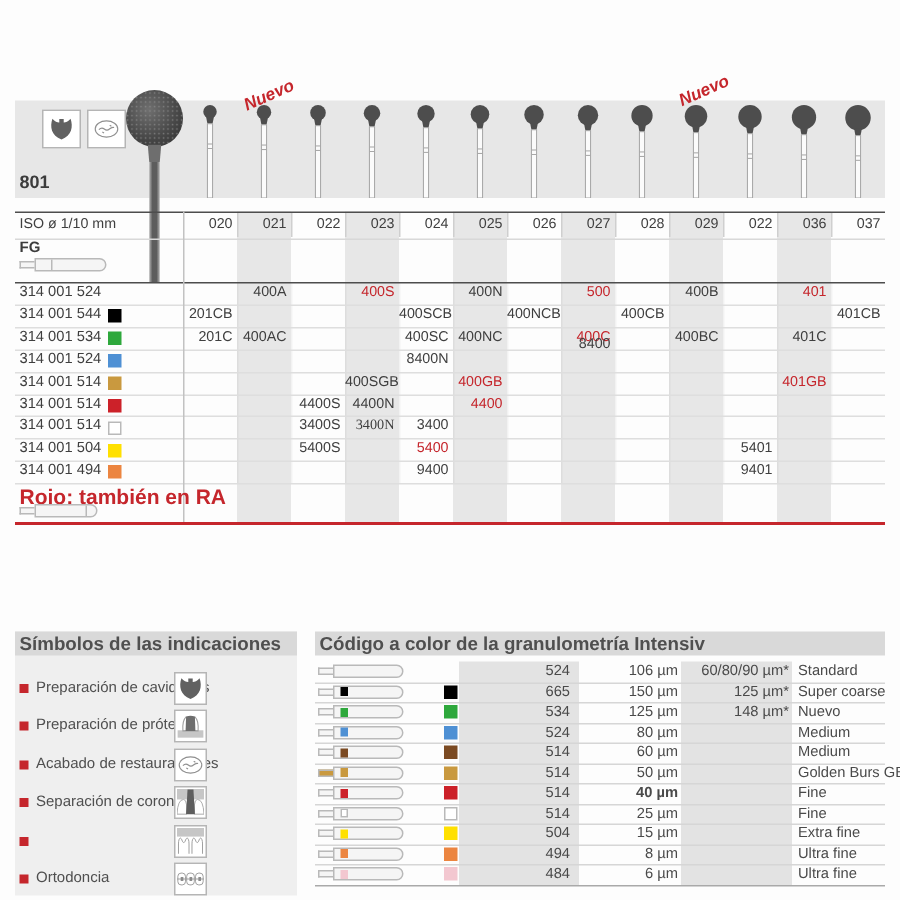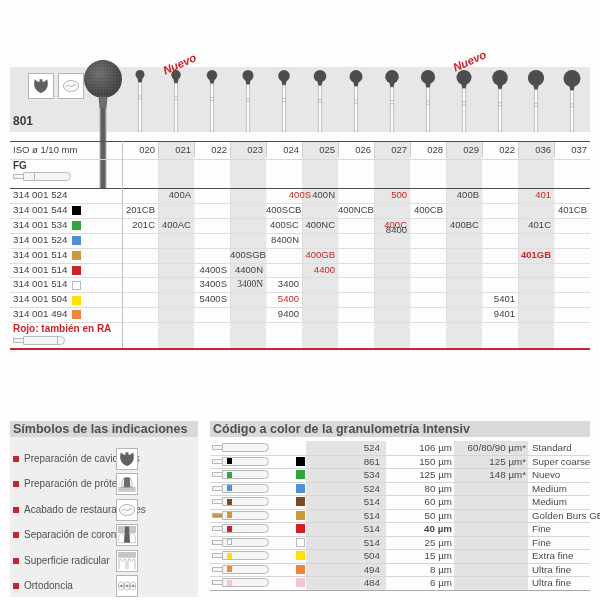--- a/index.html
+++ b/index.html
@@ -31,21 +31,21 @@
   .tip{position:absolute;left:0;top:2px;width:10px;height:5px;background:#f5f5f5;border:1px solid #b9b9b9;border-right:none;box-sizing:border-box;}
   .body{position:absolute;left:10px;top:0;right:0;height:9px;background:#f5f5f5;border:1px solid #b9b9b9;border-radius:0 5px 5px 0;box-sizing:border-box;}
   .notch{position:absolute;top:1px;width:1px;height:7px;background:#b9b9b9;}
   .fgbur .notch{left:21px;} .rabur .notch{right:7px;}
   .bandc{position:absolute;left:15px;top:1.5px;width:5px;height:6px;box-sizing:border-box;}
   .rowlabel{position:absolute;font-size:9.8px;line-height:14.9px;height:14.9px;color:#3f3f3f;}
   .csq{position:absolute;width:9px;height:9px;box-sizing:border-box;}
   .dcell{position:absolute;height:14.9px;line-height:14.9px;font-size:9.5px;text-align:right;color:#3f3f3f;}
   .dcell.red{color:#c5262c;}
   .hsep{position:absolute;height:1px;background:#dedede;}
-  .note{position:absolute;left:13px;top:323px;font-size:10px;font-weight:bold;color:#c5262c;}
+  .note{position:absolute;left:13px;top:323px;font-size:14px;font-weight:bold;color:#c5262c;}
   
   .panel-left{position:absolute;left:10px;top:421px;width:188px;height:176px;background:#efefef;}
   .panel-right{position:absolute;left:210px;top:421px;width:380px;height:172px;}
   .ptitle{position:absolute;left:0;top:0;width:100%;height:16px;line-height:16px;background:#d9d9d9;
           font-size:12.5px;font-weight:bold;color:#4f4f4f;padding-left:3px;box-sizing:border-box;white-space:nowrap;}
   .indrow{position:absolute;left:0;width:188px;height:22px;}
   .bullet{position:absolute;left:3px;top:8px;width:6px;height:6px;background:#c5262c;}
   .indlabel{position:absolute;left:14px;top:0;line-height:22px;font-size:10px;color:#4f4f4f;white-space:nowrap;}
   .ibox.small{width:22px;height:22px;}
   .band1,.band2{position:absolute;background:#e3e3e3;}
@@ -190,21 +190,21 @@
       <div class="vline" style="position: absolute; left: 482px; top: 142px; height: 16px;"></div>
       <div class="vfaint" style="position: absolute; left: 482px; top: 188px; height: 134px;"></div>
       <div class="isoval" style="position: absolute; left: 518px; top: 142px; width: 33px;">036</div>
       <div class="vline" style="position: absolute; left: 518px; top: 142px; height: 16px;"></div>
       <div class="vfaint" style="position: absolute; left: 518px; top: 188px; height: 134px;"></div>
       <div class="isoval" style="position: absolute; left: 554px; top: 142px; width: 33px;">037</div>
       <div class="vline" style="position: absolute; left: 554px; top: 142px; height: 16px;"></div>
       <div class="vfaint" style="position: absolute; left: 554px; top: 188px; height: 134px;"></div>
       <div class="rowlabel" style="position: absolute; left: 13px; top: 188px;">314 001 524</div>
       <div class="dcell" style="position: absolute; left: 158px; top: 188px; width: 33px;">400A</div>
-      <div class="dcell red" style="position: absolute; left: 230px; top: 188px; width: 33px; margin-left: 48px;">400S</div>
+      <div class="dcell red" style="position: absolute; left: 230px; top: 188px; width: 33px;">400S</div>
       <div class="dcell" style="position: absolute; left: 302px; top: 188px; width: 33px;">400N</div>
       <div class="dcell red" style="position: absolute; left: 374px; top: 188px; width: 33px;">500</div>
       <div class="dcell" style="position: absolute; left: 446px; top: 188px; width: 33px;">400B</div>
       <div class="dcell red" style="position: absolute; left: 518px; top: 188px; width: 33px;">401</div>
       <div class="hsep" style="position: absolute; left: 10px; top: 202.9px; width: 580px;"></div>
       <div class="rowlabel" style="position: absolute; left: 13px; top: 202.9px;">314 001 544</div>
       <div class="csq" style="position: absolute; left: 72px; top: 206.1px; background: rgb(0, 0, 0);"></div>
       <div class="dcell" style="position: absolute; left: 122px; top: 202.9px; width: 33px;">201CB</div>
       <div class="dcell" style="position: absolute; left: 266px; top: 202.9px; width: 33px;">400SCB</div>
       <div class="dcell" style="position: absolute; left: 338px; top: 202.9px; width: 33px;">400NCB</div>
@@ -223,21 +223,21 @@
       <div class="hsep" style="position: absolute; left: 10px; top: 232.7px; width: 580px;"></div>
       <div class="rowlabel" style="position: absolute; left: 13px; top: 232.7px;">314 001 524</div>
       <div class="csq" style="position: absolute; left: 72px; top: 235.9px; background: rgb(78, 144, 212);"></div>
       <div class="dcell" style="position: absolute; left: 266px; top: 232.7px; width: 33px;">8400N</div>
       <div class="dcell" style="position: absolute; left: 374px; top: 223px; width: 33px;">8400</div>
       <div class="hsep" style="position: absolute; left: 10px; top: 247.6px; width: 580px;"></div>
       <div class="rowlabel" style="position: absolute; left: 13px; top: 247.6px;">314 001 514</div>
       <div class="csq" style="position: absolute; left: 72px; top: 250.8px; background: rgb(201, 153, 63);"></div>
       <div class="dcell" style="position: absolute; left: 230px; top: 247.6px; width: 33px;">400SGB</div>
       <div class="dcell red" style="position: absolute; left: 302px; top: 247.6px; width: 33px;">400GB</div>
-      <div class="dcell red" style="position: absolute; left: 518px; top: 247.6px; width: 33px; font-weight: bold;">401GB</div>
+      <div class="dcell red" style="position: absolute; left: 518px; top: 247.6px; width: 33px;">401GB</div>
       <div class="hsep" style="position: absolute; left: 10px; top: 262.5px; width: 580px;"></div>
       <div class="rowlabel" style="position: absolute; left: 13px; top: 262.5px;">314 001 514</div>
       <div class="csq" style="position: absolute; left: 72px; top: 265.7px; background: rgb(204, 33, 41);"></div>
       <div class="dcell" style="position: absolute; left: 194px; top: 262.5px; width: 33px;">4400S</div>
       <div class="dcell" style="position: absolute; left: 230px; top: 262.5px; width: 33px;">4400N</div>
       <div class="dcell red" style="position: absolute; left: 302px; top: 262.5px; width: 33px;">4400</div>
       <div class="hsep" style="position: absolute; left: 10px; top: 277.4px; width: 580px;"></div>
       <div class="rowlabel" style="position: absolute; left: 13px; top: 277.4px;">314 001 514</div>
       <div class="csq" style="position: absolute; left: 72px; top: 280.6px; background: rgb(255, 255, 255); border: 1px solid rgb(185, 185, 185);"></div>
       <div class="dcell" style="position: absolute; left: 194px; top: 277.4px; width: 33px;">3400S</div>
@@ -361,21 +361,20 @@
             <svg viewBox="0 0 22 22" width="18" height="18">
               <rect x="0" y="0" width="22" height="8.5" fill="#c6c6c6"></rect>
               <path d="M0 20.5 Q0.6 8.5 5.4 8.5 Q7.4 8.5 7.8 13 L7.8 20.5 Z" fill="#fff" stroke="#ababab" stroke-width="0.8"></path>
               <path d="M22 20.5 Q21.4 8.5 16.6 8.5 Q14.6 8.5 14.2 13 L14.2 20.5 Z" fill="#fff" stroke="#ababab" stroke-width="0.8"></path>
               <path d="M8.6 0.5 L13.4 0.5 L14.6 20.5 L7.4 20.5 Z" fill="#5e5e5e"></path>
             </svg>
           </div>
         </div>
         <div class="indrow" style="position: absolute; left: 0px; top: 128.6px;">
           <div class="bullet" style="position: absolute; left: 3px; top: 8px;"></div>
-          <div class="indlabel" style="position: absolute; left: 14px; top: 0px;">Superficie radicular</div>
           <div class="ibox small" style="position: absolute; left: 106px; top: 0px;">
             <svg viewBox="0 0 22 22" width="18" height="18">
               <rect x="0" y="0" width="22" height="7" fill="#c6c6c6"></rect>
               <path d="M1.2 21 L1.2 13 C1.2 8.6 2.8 6.6 4 9.8 C5 12.6 6 12.6 7 9.8 C8.2 6.6 9.8 8.6 9.8 13 L9.8 21" fill="#fff" stroke="#9d9d9d" stroke-width="0.8"></path>
               <path d="M12.2 21 L12.2 13 C12.2 8.6 13.8 6.6 15 9.8 C16 12.6 17 12.6 18 9.8 C19.2 6.6 20.8 8.6 20.8 13 L20.8 21" fill="#fff" stroke="#9d9d9d" stroke-width="0.8"></path>
             </svg>
           </div>
         </div>
         <div class="indrow" style="position: absolute; left: 0px; top: 154px;">
           <div class="bullet" style="position: absolute; left: 3px; top: 8px;"></div>
@@ -408,21 +407,21 @@
         <div class="ggrain" style="position: absolute; left: 180px; top: 20px; width: 62px;">106 µm</div>
         <div class="galt" style="position: absolute; left: 246px; top: 20px; width: 70px;">60/80/90 µm*</div>
         <div class="gname" style="position: absolute; left: 322px; top: 20px; width: 58px;">Standard</div>
         <div class="gsep" style="position: absolute; left: 0px; top: 33.5px; width: 380px;"></div>
         <div class="burh" style="position: absolute; left: 2px; top: 35.7px; width: 57px;">
           <span class="tip"></span>
           <span class="body"></span>
           <span class="bandc" style="background:#000000;"></span>
         </div>
         <div class="csq" style="position: absolute; left: 86px; top: 35.9px; background: rgb(0, 0, 0);"></div>
-        <div class="gcode" style="position: absolute; left: 98px; top: 33.5px; width: 72px;">861</div>
+        <div class="gcode" style="position: absolute; left: 98px; top: 33.5px; width: 72px;">665</div>
         <div class="ggrain" style="position: absolute; left: 180px; top: 33.5px; width: 62px;">150 µm</div>
         <div class="galt" style="position: absolute; left: 246px; top: 33.5px; width: 70px;">125 µm*</div>
         <div class="gname" style="position: absolute; left: 322px; top: 33.5px; width: 58px;">Super coarse</div>
         <div class="gsep" style="position: absolute; left: 0px; top: 47px; width: 380px;"></div>
         <div class="burh" style="position: absolute; left: 2px; top: 49.2px; width: 57px;">
           <span class="tip"></span>
           <span class="body"></span>
           <span class="bandc" style="background:#2ea83c;"></span>
         </div>
         <div class="csq" style="position: absolute; left: 86px; top: 49.4px; background: rgb(46, 168, 60);"></div>

